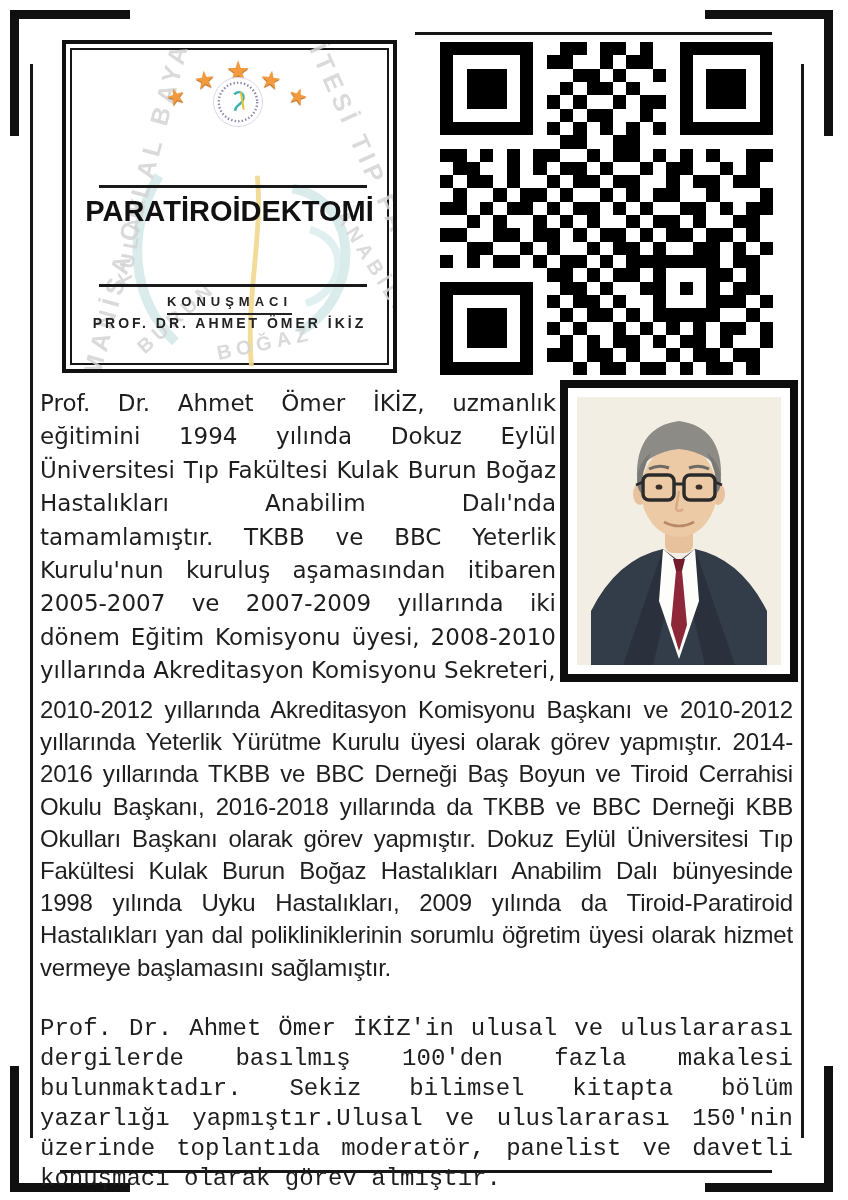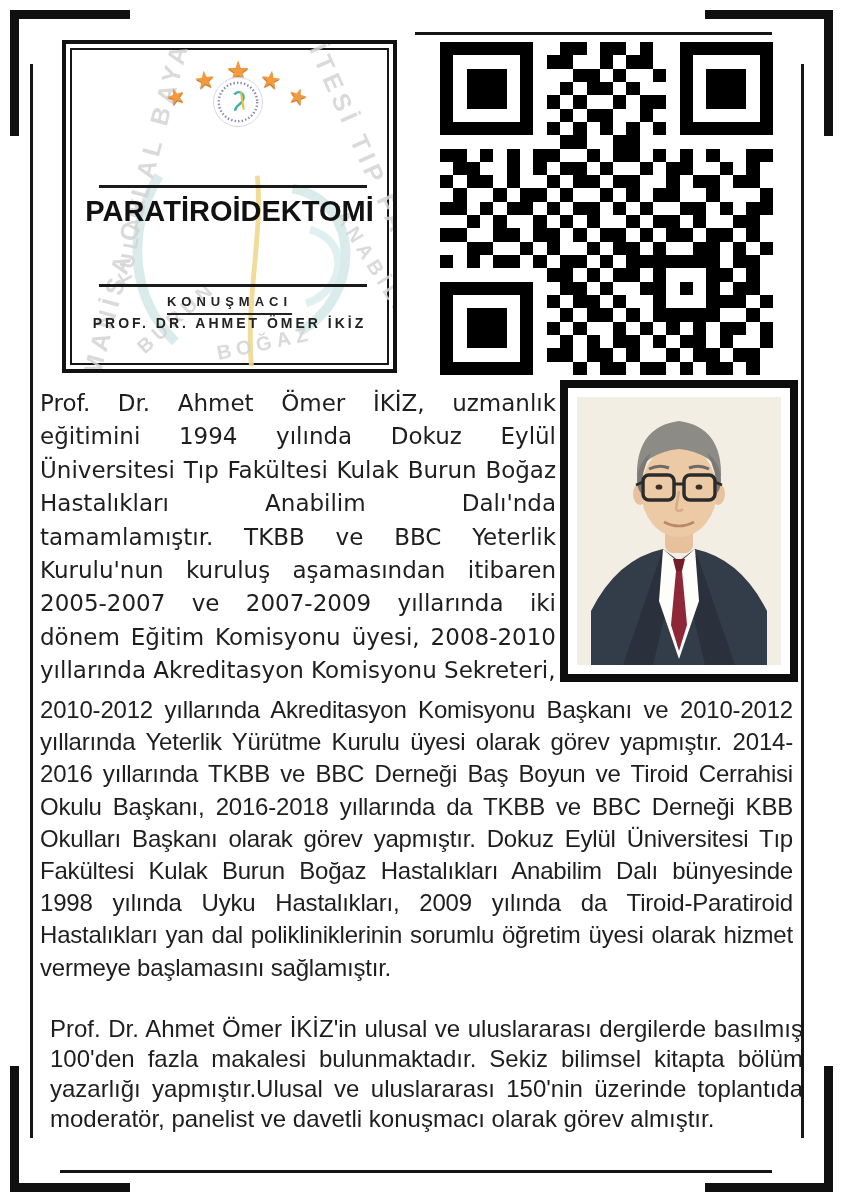--- a/index.html
+++ b/index.html
@@ -79,21 +79,21 @@
     background:#ffffff; border:8px solid #0d0d0d; padding:9px;
   }
   .photo-frame svg { width:100%; height:100%; display:block; }
 
   
   .bio { position:absolute; text-align:justify; color:#1e1e1e; }
   .bio1 { left:40px; top:387px; width:516px; font-family:"DejaVu Sans", sans-serif;
           font-size:23px; line-height:33.4px; }
   .bio2 { left:40px; top:694px; width:753px; font-family:"Liberation Sans", sans-serif;
           font-size:24px; line-height:32.2px; letter-spacing:-0.2px; }
-  .bio3 { left:50px; top:1014px; width:753px; font-family:Liberation Sans, sans-serif;
+  .bio3 { left:40px; top:1014px; width:753px; font-family:Liberation Mono, monospace;
           font-size:24px; line-height:30px; }
 </style>
 </head>
 <body>
 
 <div class="page">
 
   <div class="bar" style="left:10px;top:10px;width:120px;height:9px"></div>
   <div class="bar" style="left:10px;top:10px;width:9px;height:126px"></div>
   <div class="bar" style="left:705px;top:10px;width:128px;height:9px"></div>

